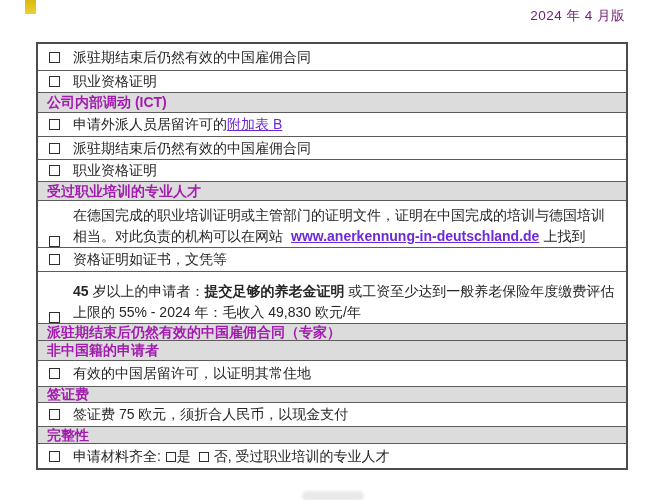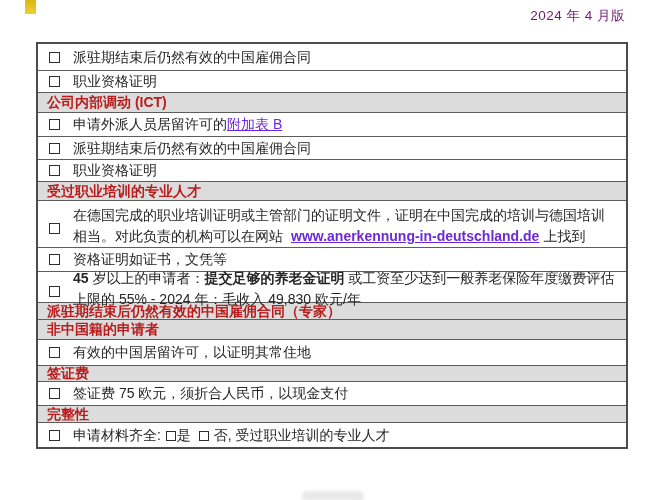--- a/index.html
+++ b/index.html
@@ -36,25 +36,25 @@
     align-items: center;
     border-top: 1.5px solid #5c5c5c;
     padding: 0 8px;
     font-size: 14px;
     line-height: 21px;
   }
   .row:first-child { border-top: none; }
   .row.section {
     background: #dcdcdc;
     font-weight: bold;
-    color: #b91c1c;
+    color: #a21caf;
     padding-left: 9px;
   }
   .row.multi {
-    align-items: center;
+    align-items: flex-end;
     padding-top: 4px;
   }
   .cb {
     flex: 0 0 auto;
     width: 11px; height: 11px;
     border: 1.7px solid #2e2e2e;
     margin: 0 13px 0 3px;
     background: #fff;
   }
   .multi .cb { margin-top: 4px; }
@@ -131,21 +131,21 @@
   <div class="row multi" style="height:47px">
     <span class="cb"></span>
     <span class="txt"><span>在德国完成的职业培训证明或主管部门的证明文件，证明在中国完成的培训与德国培训相当。对此负责的机构可以在网站</span><a class="link url-link">www.anerkennung-in-deutschland.de</a><span>上找到</span></span>
   </div>
 
   <div class="row" style="height:24px">
     <span class="cb"></span>
     <span class="txt">资格证明如证书，文凭等</span>
   </div>
 
-  <div class="row multi" style="height:31px">
+  <div class="row multi" style="height:52px">
     <span class="cb"></span>
     <span class="txt"><span class="b">45</span><span> 岁以上的申请者：</span><span class="b">提交足够的养老金证明</span><span> 或工资至少达到一般养老保险年度缴费评估上限的 55% - 2024 年：毛收入 49,830 欧元/年</span></span>
   </div>
 
   <div class="row section" style="height:17px">
     <span class="txt">派驻期结束后仍然有效的中国雇佣合同（专家）</span>
   </div>
 
 
   <div class="row section" style="height:20px">

